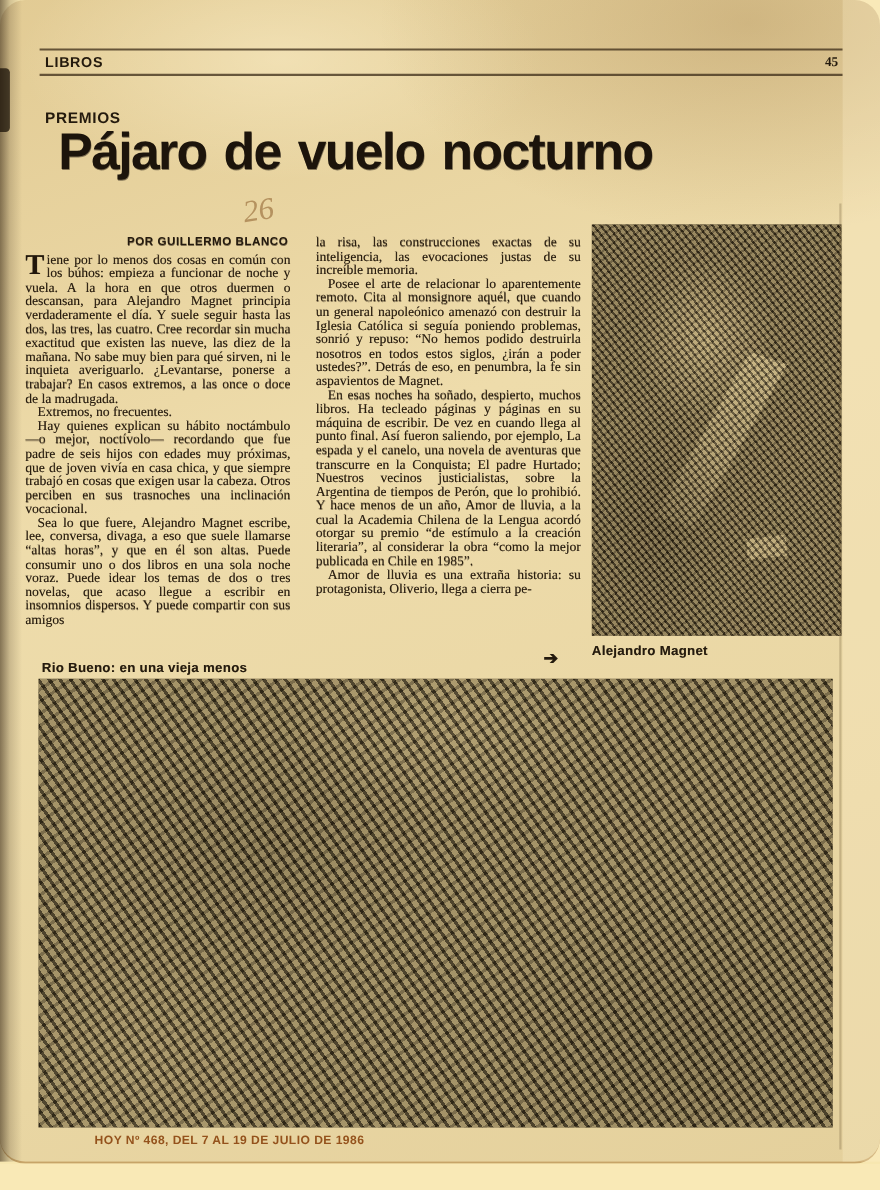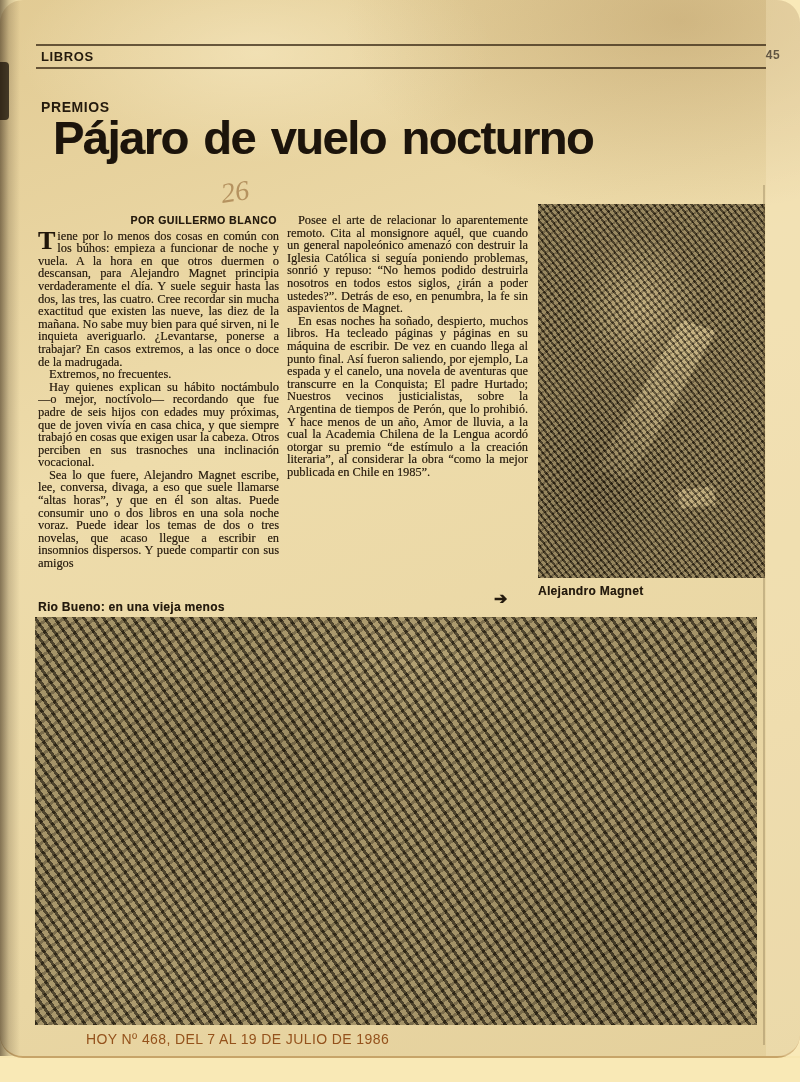--- a/index.html
+++ b/index.html
@@ -41,22 +41,22 @@
   
   .rule{position:absolute;height:0;border-top:2px solid rgba(58,42,22,.75);}
   .rule-1{left:36px;top:44px;width:730px;}
   .rule-2{left:36px;top:67px;width:730px;}
   .section-label{
     position:absolute;left:41px;top:49px;
     font-family:"Liberation Sans",sans-serif;font-weight:bold;font-size:13px;
     letter-spacing:.6px;color:#241a0d;
   }
   .page-number{
-    position:absolute;right:20px;top:49px;
-    font-family:Liberation Mono, monospace;font-weight:bold;font-size:12px;color:#241a0d;
+    position:absolute;right:38px;top:49px;
+    font-family:Liberation Serif, serif;font-weight:bold;font-size:12px;color:#241a0d;
   }
   .kicker{
     position:absolute;left:41px;top:80px;
     font-family:"Liberation Sans",sans-serif;font-weight:bold;font-size:14px;
     letter-spacing:.6px;color:#241a0d;margin-top:19px;
   }
   .headline{
     position:absolute;left:37px;top:94px;width:720px;
     font-family:"Liberation Sans",sans-serif;font-weight:bold;
     font-size:47px;letter-spacing:-1.5px;color:#1c140b;
@@ -73,21 +73,21 @@
     position:absolute;left:221px;top:176px;
     font-family:"Liberation Serif",serif;font-style:italic;
     font-size:28px;color:rgba(146,102,52,.6);transform:rotate(-9deg);
   }
   
   .col{
     position:absolute;top:214px;height:384px;overflow:hidden;
     font-size:12.3px;line-height:12.6px;text-align:justify;color:#291e10;
     text-shadow:.2px .2px .3px rgba(41,30,16,.55);
   }
-  .col-1{left:38px;width:241px;}
+  .col-1{left:23px;width:241px;}
   .col-2{left:287px;width:241px;}
   .byline{
     text-align:right;font-family:"Liberation Sans",sans-serif;font-weight:bold;
     font-size:10.5px;letter-spacing:.5px;margin:0 2px 3px 0;color:#241a0e;
   }
   .col p{margin:0;text-indent:11px;}
   .col p.first{text-indent:0;}
   .dropcap{
     float:left;font-weight:bold;font-size:26px;line-height:21px;
     padding:0 2px 0 0;color:#20160a;
@@ -153,21 +153,21 @@
     background:radial-gradient(closest-side, rgba(232,212,160,.22), rgba(232,212,160,0));
   }
   .postcard.weave::after{
     background:
       repeating-linear-gradient(55deg, rgba(26,20,9,.55) 0 3px, rgba(200,180,128,.40) 3px 8px),
       repeating-linear-gradient(-35deg, rgba(30,23,11,.50) 0 3px, rgba(194,174,124,.36) 3px 9px);
   }
   
   .footer-line{
     position:absolute;left:38px;top:1031px;
-    font-family:"Liberation Sans",sans-serif;font-weight:normal;font-size:14px;
+    font-family:"Liberation Sans",sans-serif;font-weight:bold;font-size:11px;
     letter-spacing:.4px;color:#94521c;padding-left:48px;
   }
 </style>
 </head>
 <body>
 
 <div class="page">
 
   <div class="rule rule-1"></div>
   <div class="section-label">LIBROS</div>
@@ -180,22 +180,24 @@
 
   <div class="col col-1">
     <div class="byline">POR GUILLERMO BLANCO</div>
     <p class="first"><span class="dropcap">T</span><span>iene por lo menos dos cosas en común con los búhos: empieza a funcionar de noche y vuela. A la hora en que otros duermen o descansan, para Alejandro Magnet principia verdaderamente el día. Y suele seguir hasta las dos, las tres, las cuatro. Cree recordar sin mucha exactitud que existen las nueve, las diez de la mañana. No sabe muy bien para qué sirven, ni le inquieta averiguarlo. ¿Levantarse, ponerse a trabajar? En casos extremos, a las once o doce de la madrugada.</span></p>
     <p>Extremos, no frecuentes.</p>
     <p>Hay quienes explican su hábito noctámbulo —o mejor, noctívolo— recordando que fue padre de seis hijos con edades muy próximas, que de joven vivía en casa chica, y que siempre trabajó en cosas que exigen usar la cabeza. Otros perciben en sus trasnoches una inclinación vocacional.</p>
     <p>Sea lo que fuere, Alejandro Magnet escribe, lee, conversa, divaga, a eso que suele llamarse “altas horas”, y que en él son altas. Puede consumir uno o dos libros en una sola noche voraz. Puede idear los temas de dos o tres novelas, que acaso llegue a escribir en insomnios dispersos. Y puede compartir con sus amigos</p>
   </div>
 
   <div class="col col-2">
+    <p class="first">la risa, las construcciones exactas de su inteligencia, las evocaciones justas de su increíble memoria.</p>
     <p>Posee el arte de relacionar lo aparentemente remoto. Cita al monsignore aquél, que cuando un general napoleónico amenazó con destruir la Iglesia Católica si seguía poniendo problemas, sonrió y repuso: “No hemos podido destruirla nosotros en todos estos siglos, ¿irán a poder ustedes?”. Detrás de eso, en penumbra, la fe sin aspavientos de Magnet.</p>
     <p>En esas noches ha soñado, despierto, muchos libros. Ha tecleado páginas y páginas en su máquina de escribir. De vez en cuando llega al punto final. Así fueron saliendo, por ejemplo, La espada y el canelo, una novela de aventuras que transcurre en la Conquista; El padre Hurtado; Nuestros vecinos justicialistas, sobre la Argentina de tiempos de Perón, que lo prohibió. Y hace menos de un año, Amor de lluvia, a la cual la Academia Chilena de la Lengua acordó otorgar su premio “de estímulo a la creación literaria”, al considerar la obra “como la mejor publicada en Chile en 1985”.</p>
+    <p>Amor de lluvia es una extraña historia: su protagonista, Oliverio, llega a cierra pe-</p>
   </div>
   <div class="cont-arrow">➔</div>
 
   <div class="portrait weave">
     <div class="face"></div>
     <div class="collar"></div>
     <div class="pocket"></div>
     <div class="shadow"></div>
   </div>
   <div class="photo-caption caption-portrait">Alejandro Magnet</div>

